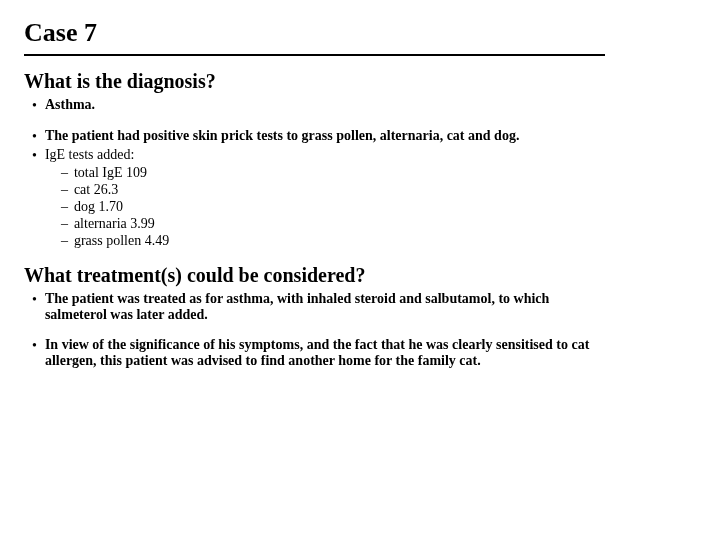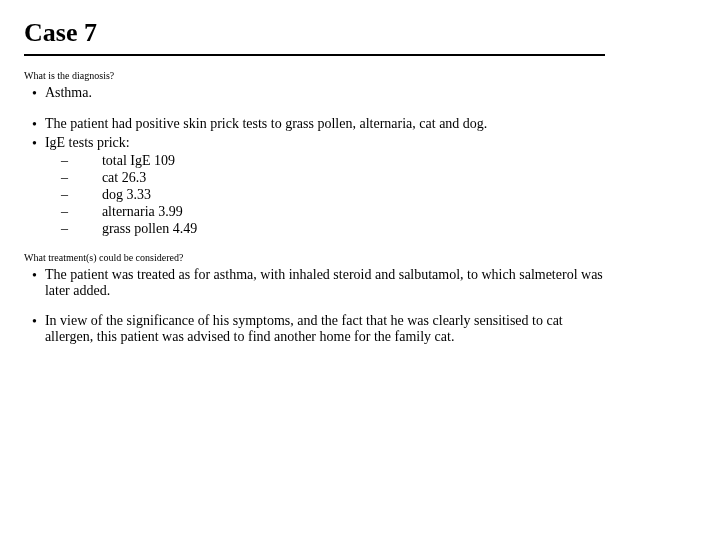--- a/index.html
+++ b/index.html
@@ -30,22 +30,22 @@
       margin-bottom: 6px;
       padding-bottom: 6px;
       border-bottom: 2px solid #000;
     }
 
     .section {
       margin-top: 14px;
     }
 
     .section-heading {
-      font-size: 10px;
-      font-weight: normal;
+      font-size: 20px;
+      font-weight: bold;
       margin-bottom: 4px;
     }
 
     .bullet-list {
       list-style: none;
       padding-left: 8px;
     }
 
     .bullet-list > li {
       display: flex;
@@ -54,20 +54,21 @@
     }
 
     .bullet-list > li .bullet-dot {
       margin-right: 8px;
       flex-shrink: 0;
       margin-top: 1px;
     }
 
     .bullet-list > li .bullet-text {
       flex: 1;
+      font-weight: bold;
     }
 
     .sub-list {
       list-style: none;
       padding-left: 16px;
       margin-top: 2px;
     }
 
     .sub-list > li {
       display: flex;
@@ -75,21 +76,20 @@
       margin-bottom: 1px;
     }
 
     .sub-list > li .dash {
       margin-right: 6px;
       flex-shrink: 0;
     }
 
     .sub-list > li .sub-text {
       flex: 1;
-      margin-left: 28px;
     }
 
     .multi-line-text {
       flex: 1;
     }
   </style>
 </head>
 <body>
 
 <div class="page-container">
@@ -108,33 +108,33 @@
 
   <div class="section">
     <ul class="bullet-list">
       <li>
         <span class="bullet-dot">•</span>
         <span class="bullet-text">The patient had positive skin prick tests to grass pollen, alternaria, cat and dog.</span>
       </li>
       <li>
         <span class="bullet-dot">•</span>
         <div class="multi-line-text">
-          <span>IgE tests prick:</span>
+          <span>IgE tests added:</span>
           <ul class="sub-list">
             <li>
               <span class="dash">–</span>
               <span class="sub-text">total IgE 109</span>
             </li>
             <li>
               <span class="dash">–</span>
               <span class="sub-text">cat 26.3</span>
             </li>
             <li>
               <span class="dash">–</span>
-              <span class="sub-text">dog 3.33</span>
+              <span class="sub-text">dog 1.70</span>
             </li>
             <li>
               <span class="dash">–</span>
               <span class="sub-text">alternaria 3.99</span>
             </li>
             <li>
               <span class="dash">–</span>
               <span class="sub-text">grass pollen 4.49</span>
             </li>
           </ul>

